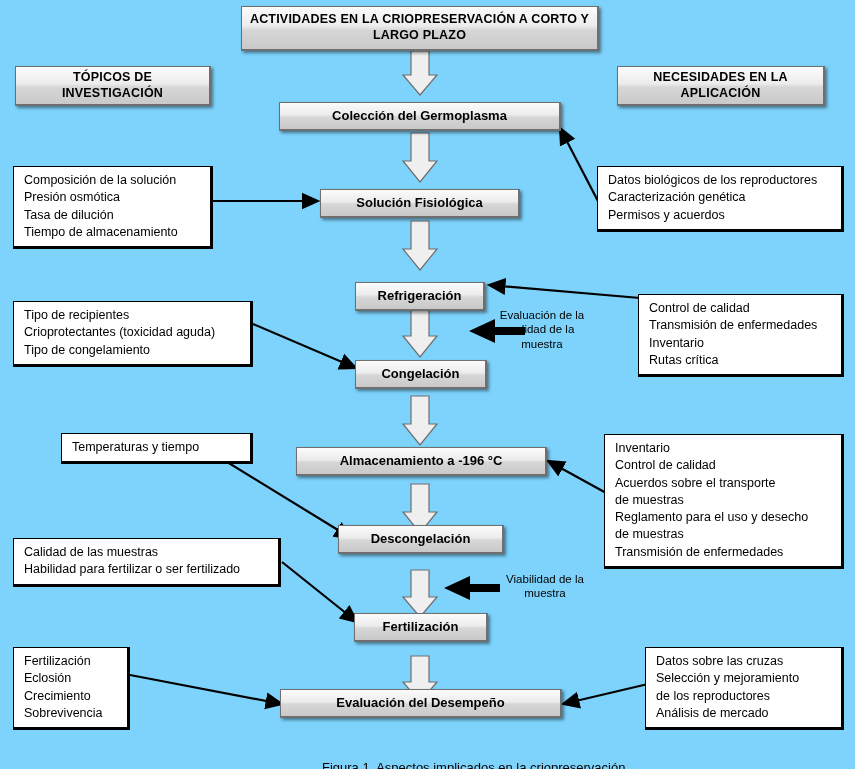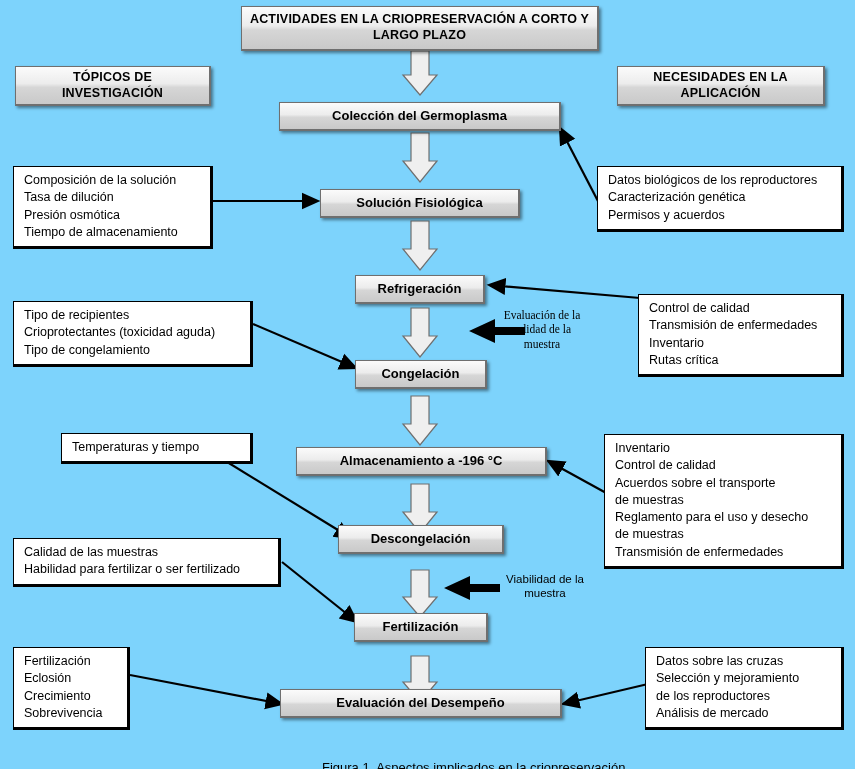--- a/index.html
+++ b/index.html
@@ -141,36 +141,36 @@
   <div class="gbox caps" style="left:241px; top:6px; width:358px; height:45px;">ACTIVIDADES EN LA CRIOPRESERVACIÓN A CORTO Y LARGO PLAZO</div>
 
   <div class="gbox caps" style="left:15px; top:66px; width:196px; height:40px;">TÓPICOS DE INVESTIGACIÓN</div>
 
   <div class="gbox caps" style="left:617px; top:66px; width:208px; height:40px;">NECESIDADES EN LA APLICACIÓN</div>
 
   <div class="gbox" style="left:279px; top:102px; width:282px; height:29px;">Colección del Germoplasma</div>
 
   <div class="gbox" style="left:320px; top:189px; width:200px; height:29px;">Solución Fisiológica</div>
 
-  <div class="gbox" style="left:355px; top:275px; width:130px; height:29px;">Refrigeración</div>
+  <div class="gbox" style="left:355px; top:282px; width:130px; height:29px;">Refrigeración</div>
 
   <div class="gbox" style="left:355px; top:360px; width:132px; height:29px;">Congelación</div>
 
   <div class="gbox" style="left:296px; top:447px; width:251px; height:29px;">Almacenamiento a -196 °C</div>
 
   <div class="gbox" style="left:338px; top:525px; width:166px; height:29px;">Descongelación</div>
 
   <div class="gbox" style="left:354px; top:613px; width:134px; height:29px;">Fertilización</div>
 
   <div class="gbox" style="left:280px; top:689px; width:282px; height:29px;">Evaluación del Desempeño</div>
 
   <div class="wbox" style="left:13px; top:166px; width:198px;">
     <div>Composición de la solución</div>
+    <div>Presión osmótica</div>
     <div>Tasa de dilución</div>
-    <div>Presión osmótica</div>
     <div>Tiempo de almacenamiento</div>
   </div>
 
   <div class="wbox" style="left:13px; top:301px; width:238px;">
     <div>Tipo de recipientes</div>
     <div>Crioprotectantes (toxicidad aguda)</div>
     <div>Tipo de congelamiento</div>
   </div>
 
   <div class="wbox" style="left:13px; top:433px; width:190px;margin-left:48px;">
@@ -212,19 +212,19 @@
     <div>Transmisión de enfermedades</div>
   </div>
 
   <div class="wbox" style="left:645px; top:647px; width:197px;">
     <div>Datos sobre las cruzas</div>
     <div>Selección y  mejoramiento</div>
     <div>de los reproductores</div>
     <div>Análisis de mercado</div>
   </div>
 
-  <div class="slabel" style="left:494px; top:308px; width:96px;font-family:Liberation Serif, serif;">Evaluación de la calidad de la muestra</div>
+  <div class="slabel" style="left:494px; top:308px; width:96px;">Evaluación de la calidad de la muestra</div>
 
   <div class="slabel" style="left:500px; top:572px; width:90px;">Viabilidad de la muestra</div>
 
   <div class="caption" style="top:760px;margin-left:48px;">Figura 1. Aspectos implicados en la criopreservación.</div>
 
 </div>
 
 </body></html>

